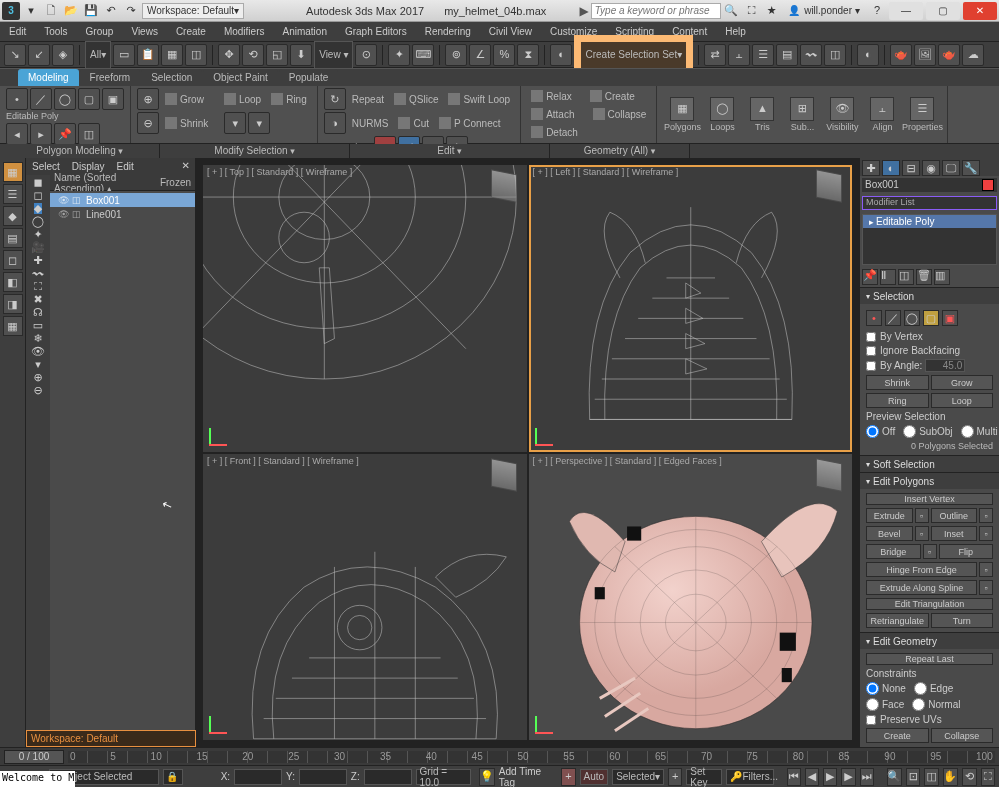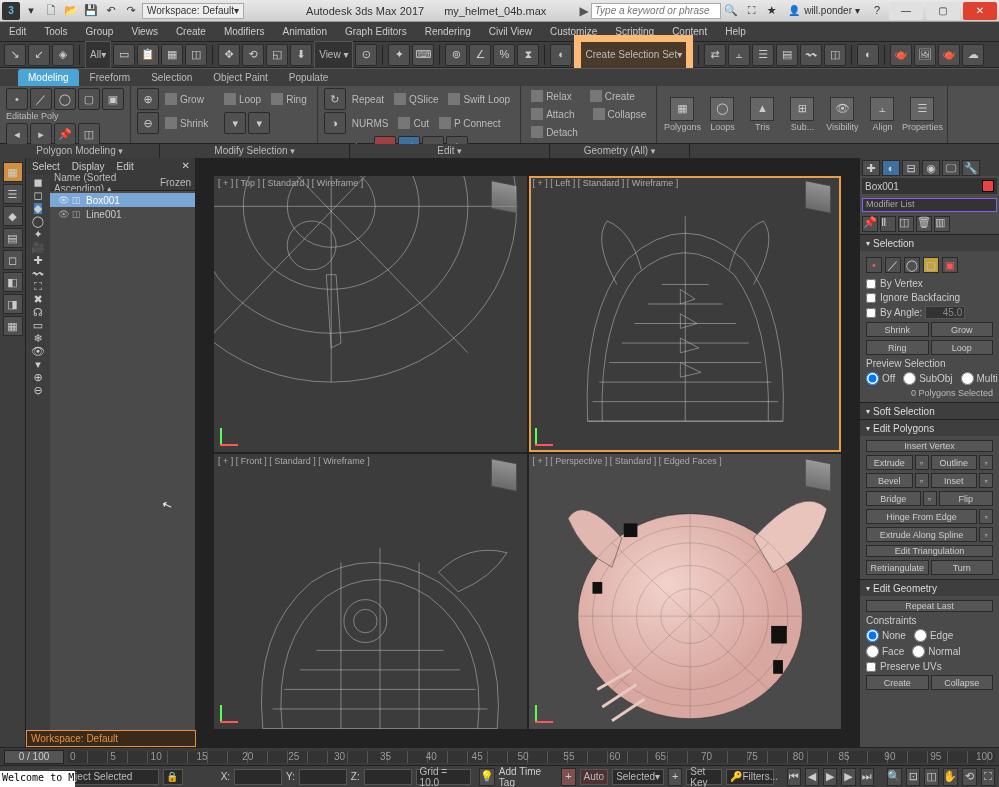--- a/index.html
+++ b/index.html
@@ -60,21 +60,21 @@
 .leftpanel .hdr { height: 16px; background: #3a3a3a; display: flex; align-items: center; padding: 0 4px; font-size: 9px; color: #bbb; border-bottom: 1px solid #222; }
 .leftpanel .hdr .col { flex: 1; }
 .leftpanel .list { flex: 1; background: #4a4a4a; overflow: hidden; padding-top: 2px; }
 .leftpanel .row { display: flex; align-items: center; height: 14px; padding-left: 8px; gap: 4px; color: #ccc; }
 .leftpanel .row.sel { background: #7aa7d6; color: #fff; }
 .leftpanel .icon-strip { width: 24px; background: #3e3e3e; display: flex; flex-direction: column; gap: 2px; padding-top: 2px; align-items: center; }
 .leftpanel .row .eye, .leftpanel .row .cube { width: 10px; height: 10px; font-size: 9px; opacity: 0.7; }
 .ws-label { background: #3a2a1a; width: 170px; color: #e89040; border: 1px solid #e89040; padding: 2px 4px; font-size: 10px; }
 
 
-.viewgrid { flex: 1; display: grid; grid-template-columns: 1fr 1fr; grid-template-rows: 1fr 1fr; gap: 2px; background: #222; padding: 18px; min-width: 0; }
+.viewgrid { flex: 1; display: grid; grid-template-columns: 1fr 1fr; grid-template-rows: 1fr 1fr; gap: 2px; background: #222; padding: 7px; min-width: 0; }
 .viewport { background: #3c3c3c; position: relative; overflow: hidden; }
 .viewport.sel { outline: 2px solid #e8a048; outline-offset: -2px; }
 .vp-label { position: absolute; top: 2px; left: 4px; color: #aaa; font-size: 9px; z-index: 3; }
 .vp-cube { position: absolute; top: 6px; right: 8px; width: 30px; height: 30px; background: linear-gradient(#ccc,#888); border: 1px solid #555; transform: rotateX(20deg) rotateY(30deg); opacity: 0.6; z-index: 3; }
 .vp-axis { position: absolute; bottom: 6px; left: 6px; width: 20px; height: 20px; z-index: 3; }
 .vp-axis::before { content: ""; position: absolute; bottom: 0; left: 0; width: 2px; height: 18px; background: #5f5; }
 .vp-axis::after { content: ""; position: absolute; bottom: 0; left: 0; width: 18px; height: 2px; background: #f55; }
 .viewport canvas, .viewport .wf { position: absolute; inset: 0; }
 .wf svg { width: 100%; height: 100%; }
 
@@ -552,20 +552,23 @@
       <span class="ct u">🖵</span>
       <span class="ct u">🔧</span>
     </div>
     <div class="obj-name">
       <span>Box001</span>
         <span class="swatch"></span>
     </div>
     <div class="mod-list">
       <div class="dd">Modifier List</div>
     </div>
+    <div class="mod-stack">
+      <div class="mi">▸ <span>Editable Poly</span></div>
+    </div>
     <div class="mod-tb">
       <span class="m u">📌</span>
       <span class="m u">Ⅱ</span>
       <span class="m u">◫</span>
       <span class="m u">🗑</span>
       <span class="m u">▥</span>
     </div>
 
     <div class="rollout">
       <div class="hdr">Selection</div>

